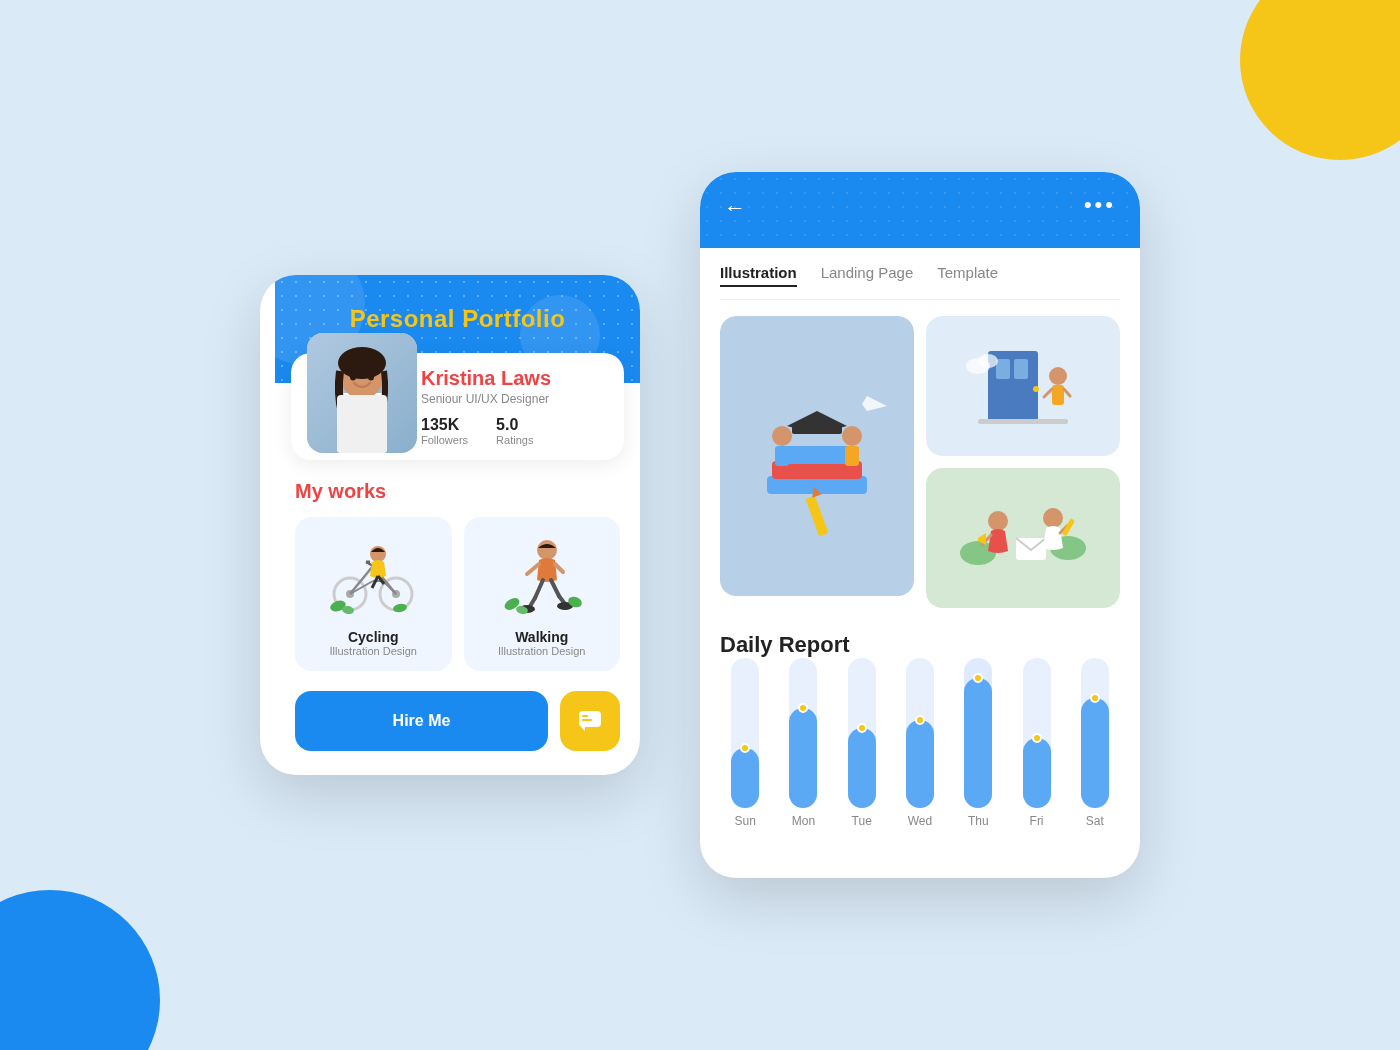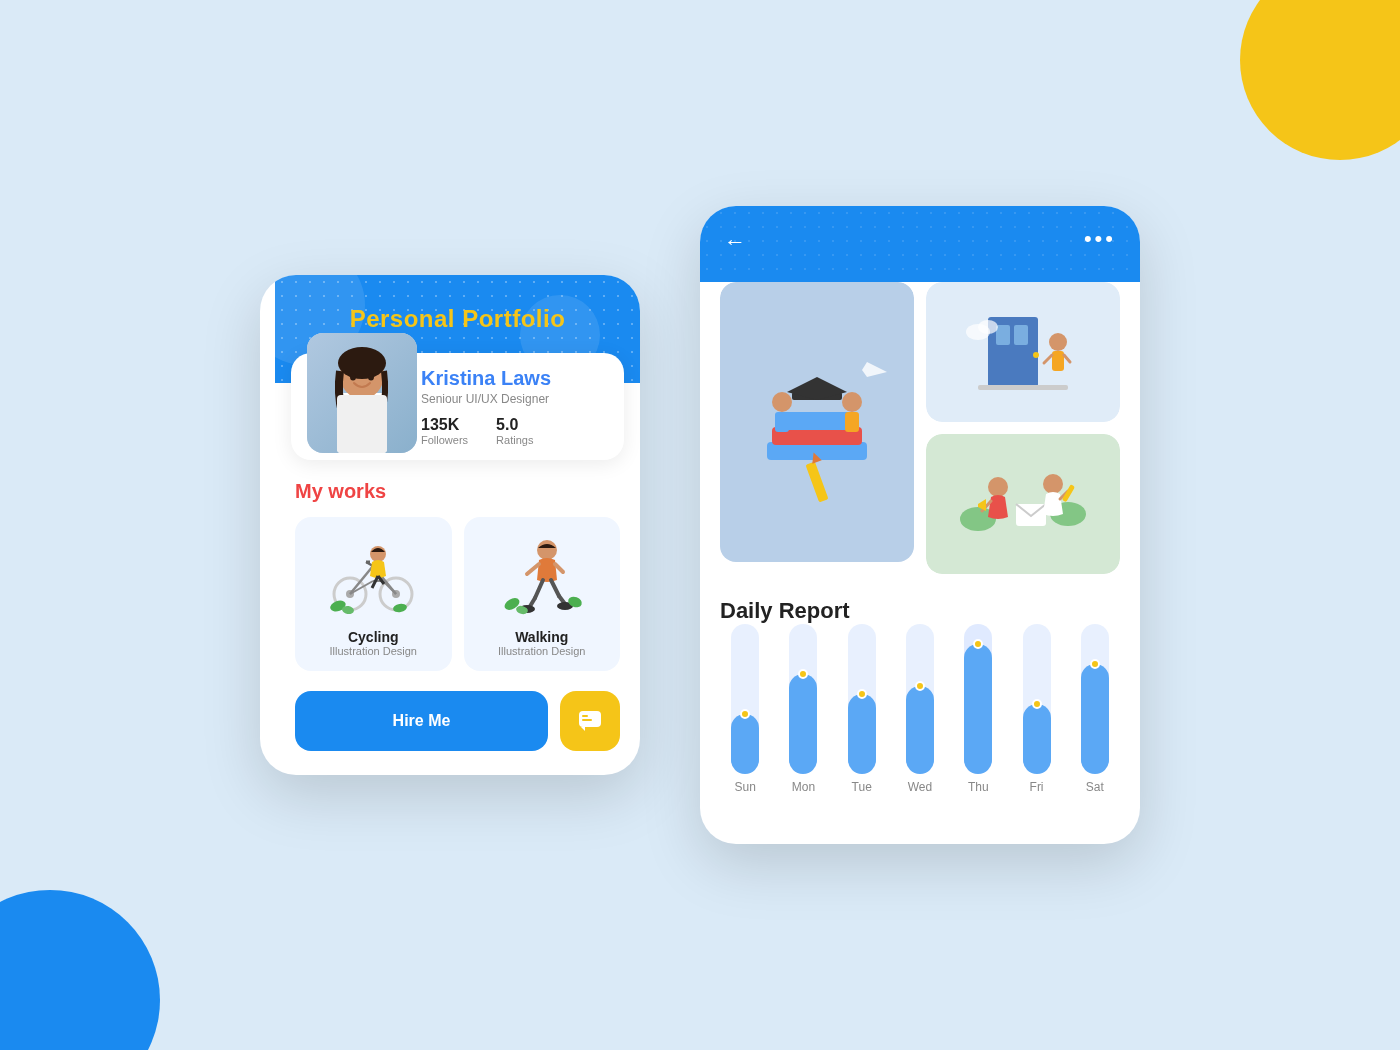--- a/index.html
+++ b/index.html
@@ -130,21 +130,21 @@
       background: linear-gradient(135deg, #b0c8e0 0%, #8ab0cc 100%);
       display: flex;
       align-items: flex-end;
       justify-content: center;
       overflow: hidden;
     }
     
     .profile-name {
       font-size: 20px;
       font-weight: 700;
-      color: #3b82f6;
+      color: #ef4444;
       margin-bottom: 2px;
     }
     .profile-title {
       font-size: 12px;
       color: #888;
       margin-bottom: 10px;
     }
     .profile-stats {
       display: flex;
       gap: 28px;
@@ -522,20 +522,25 @@
   <div class="screen2">
 
     <div class="screen2-header">
       <div class="dot-pattern"></div>
       <span class="back-arrow">←</span>
       <span class="more-dots">•••</span>
     </div>
 
     <div class="screen2-body">
 
+      <div class="tabs-row">
+        <div class="tab-item active">Illustration</div>
+        <div class="tab-item">Landing Page</div>
+        <div class="tab-item">Template</div>
+      </div>
 
       <div class="portfolio-grid">
 
         <div class="portfolio-item tall">
           <div class="p-item-inner p-item-blue" style="height:280px;">
             <svg width="160" height="200" viewBox="0 0 160 200" xmlns="http://www.w3.org/2000/svg">
 
               <rect x="30" y="120" width="100" height="18" rx="4" fill="#5ba8f5"></rect>
               <rect x="35" y="105" width="90" height="18" rx="4" fill="#e8514a"></rect>
               <rect x="40" y="90" width="80" height="18" rx="4" fill="#5ba8f5"></rect>

